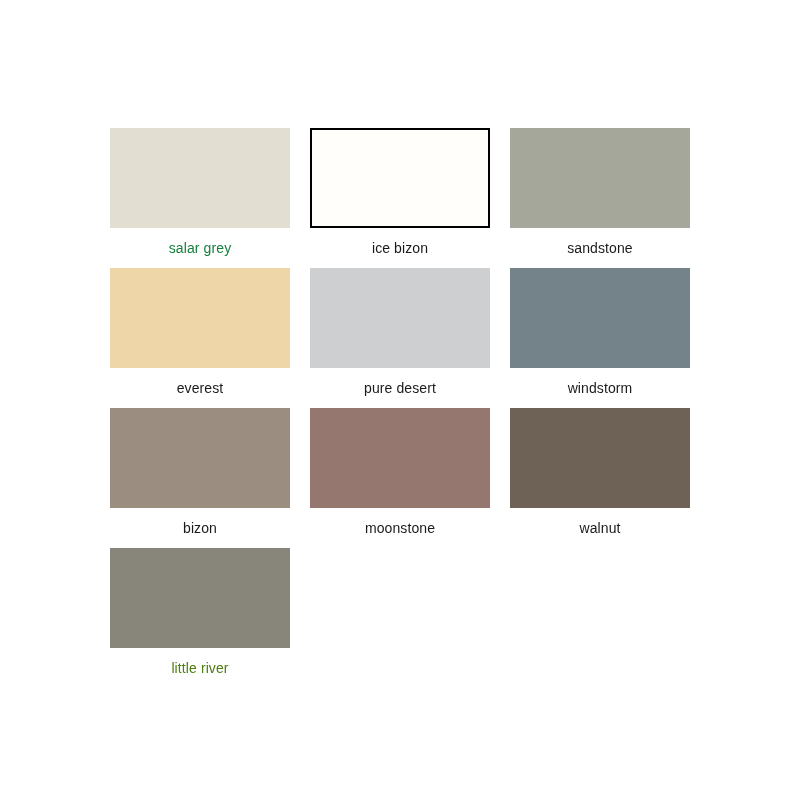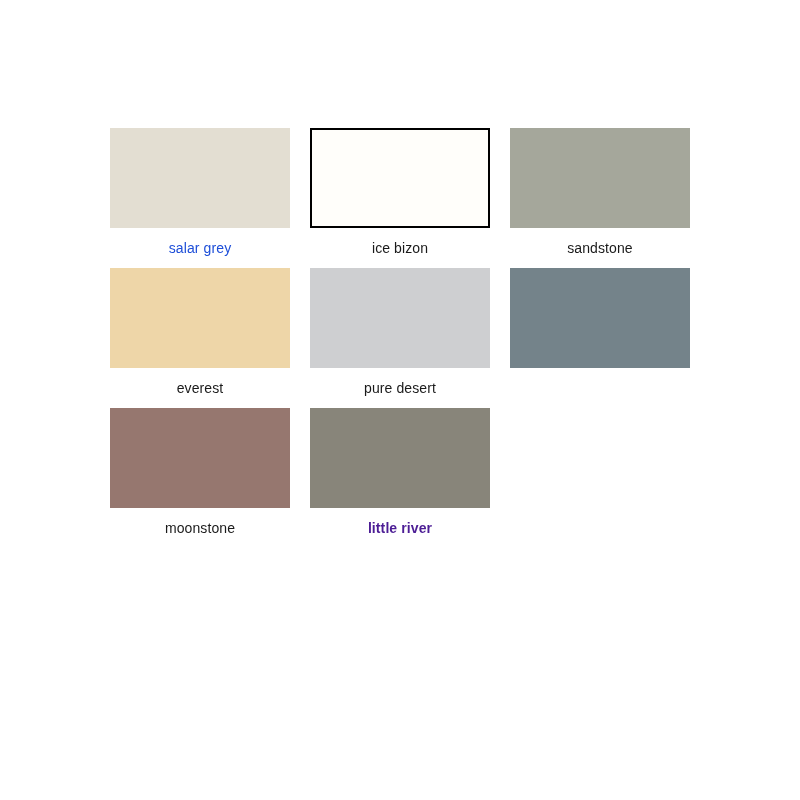--- a/index.html
+++ b/index.html
@@ -67,43 +67,52 @@
     white-space: nowrap;
   }
 </style>
 </head>
 <body>
 
 <div id="palette-board" style="background: rgb(255, 255, 255);">
   <div class="swatch-grid">
       <div class="swatch-cell">
         <div class="swatch-chip" style="background: rgb(227, 222, 210);"></div>
-        <div class="swatch-label" style="color: #1d4ed8;">salar grey</div>
+        <div class="swatch-label" style="color: #15803d;">salar grey</div>
       </div>
       <div class="swatch-cell">
         <div class="swatch-chip bordered" style="background: rgb(255, 254, 250); border-color: rgb(0, 0, 0);"></div>
         <div class="swatch-label" style="color: rgb(26, 26, 26);">ice bizon</div>
       </div>
       <div class="swatch-cell">
         <div class="swatch-chip" style="background: rgb(165, 167, 155);"></div>
         <div class="swatch-label" style="color: rgb(26, 26, 26);">sandstone</div>
       </div>
       <div class="swatch-cell">
         <div class="swatch-chip" style="background: rgb(238, 214, 168);"></div>
         <div class="swatch-label" style="color: rgb(26, 26, 26);">everest</div>
       </div>
       <div class="swatch-cell">
         <div class="swatch-chip" style="background: rgb(206, 207, 209);"></div>
         <div class="swatch-label" style="color: rgb(26, 26, 26);">pure desert</div>
       </div>
       <div class="swatch-cell">
         <div class="swatch-chip" style="background: rgb(116, 131, 138);"></div>
+        <div class="swatch-label" style="color: rgb(26, 26, 26);">windstorm</div>
+      </div>
+      <div class="swatch-cell">
+        <div class="swatch-chip" style="background: rgb(155, 141, 128);"></div>
+        <div class="swatch-label" style="color: rgb(26, 26, 26);">bizon</div>
       </div>
       <div class="swatch-cell">
         <div class="swatch-chip" style="background: rgb(150, 119, 111);"></div>
         <div class="swatch-label" style="color: rgb(26, 26, 26);">moonstone</div>
       </div>
       <div class="swatch-cell">
+        <div class="swatch-chip" style="background: rgb(110, 97, 86);"></div>
+        <div class="swatch-label" style="color: rgb(26, 26, 26);">walnut</div>
+      </div>
+      <div class="swatch-cell">
         <div class="swatch-chip" style="background: rgb(136, 133, 122);"></div>
-        <div class="swatch-label" style="color: #4c1d95; font-weight: bold;">little river</div>
+        <div class="swatch-label" style="color: #4d7c0f;">little river</div>
       </div>
     </div>
 </div>
 
 </body></html>

